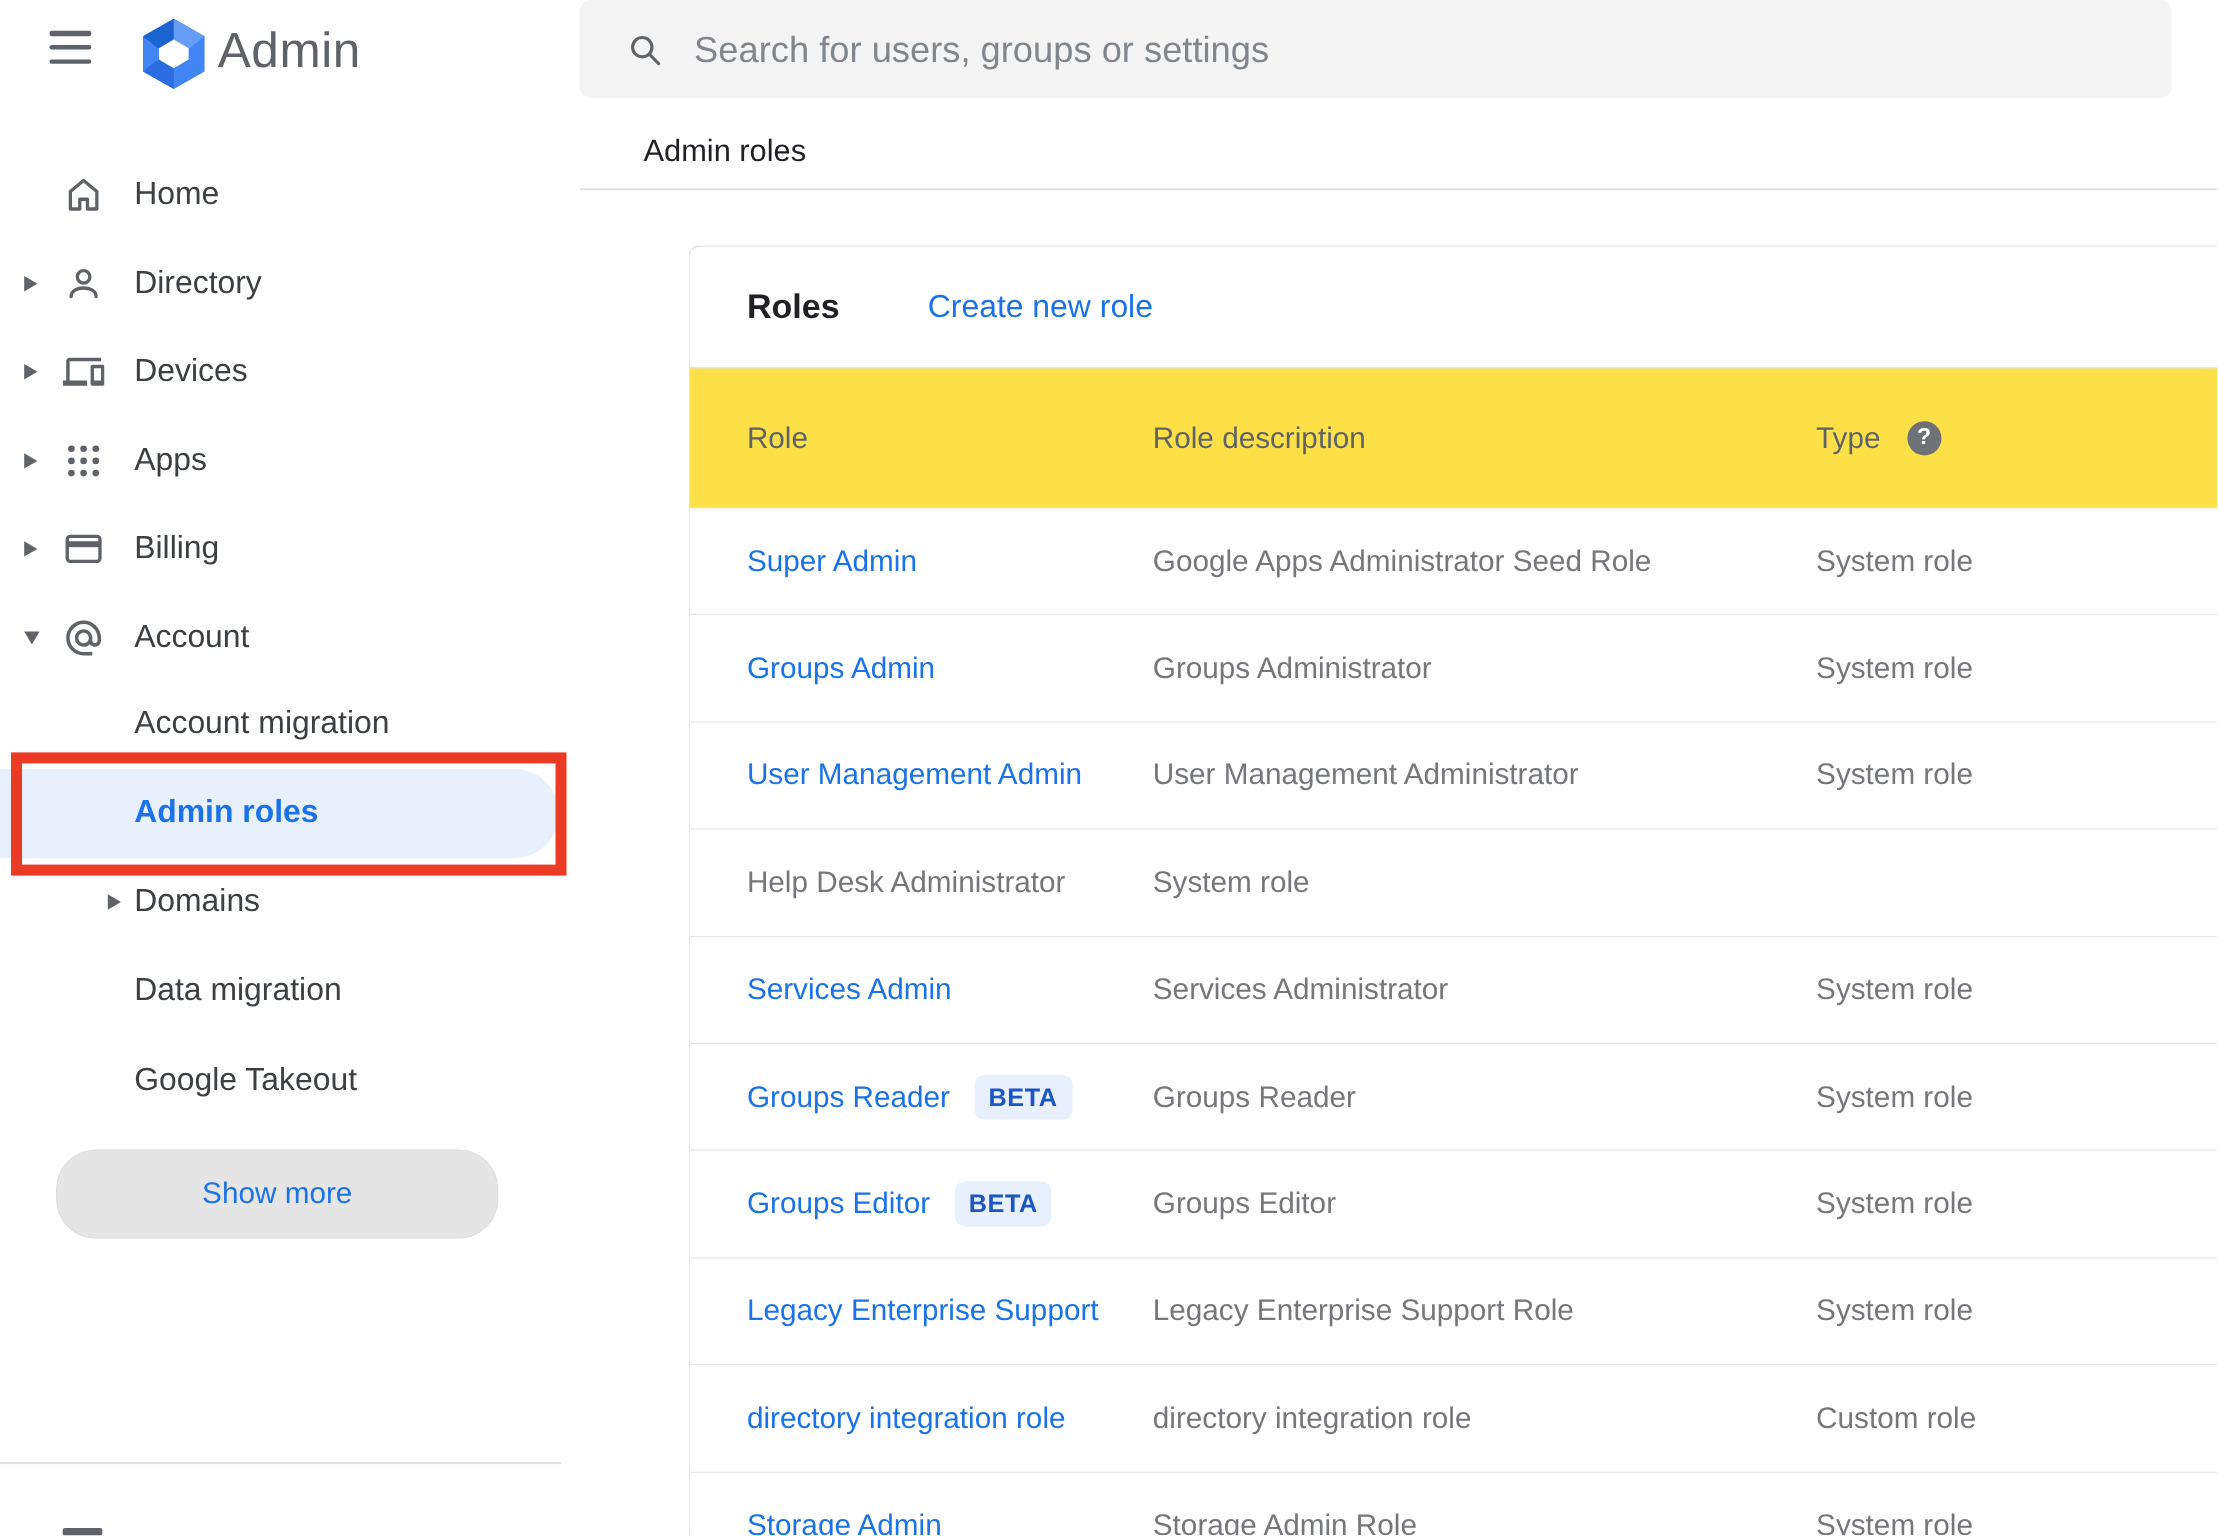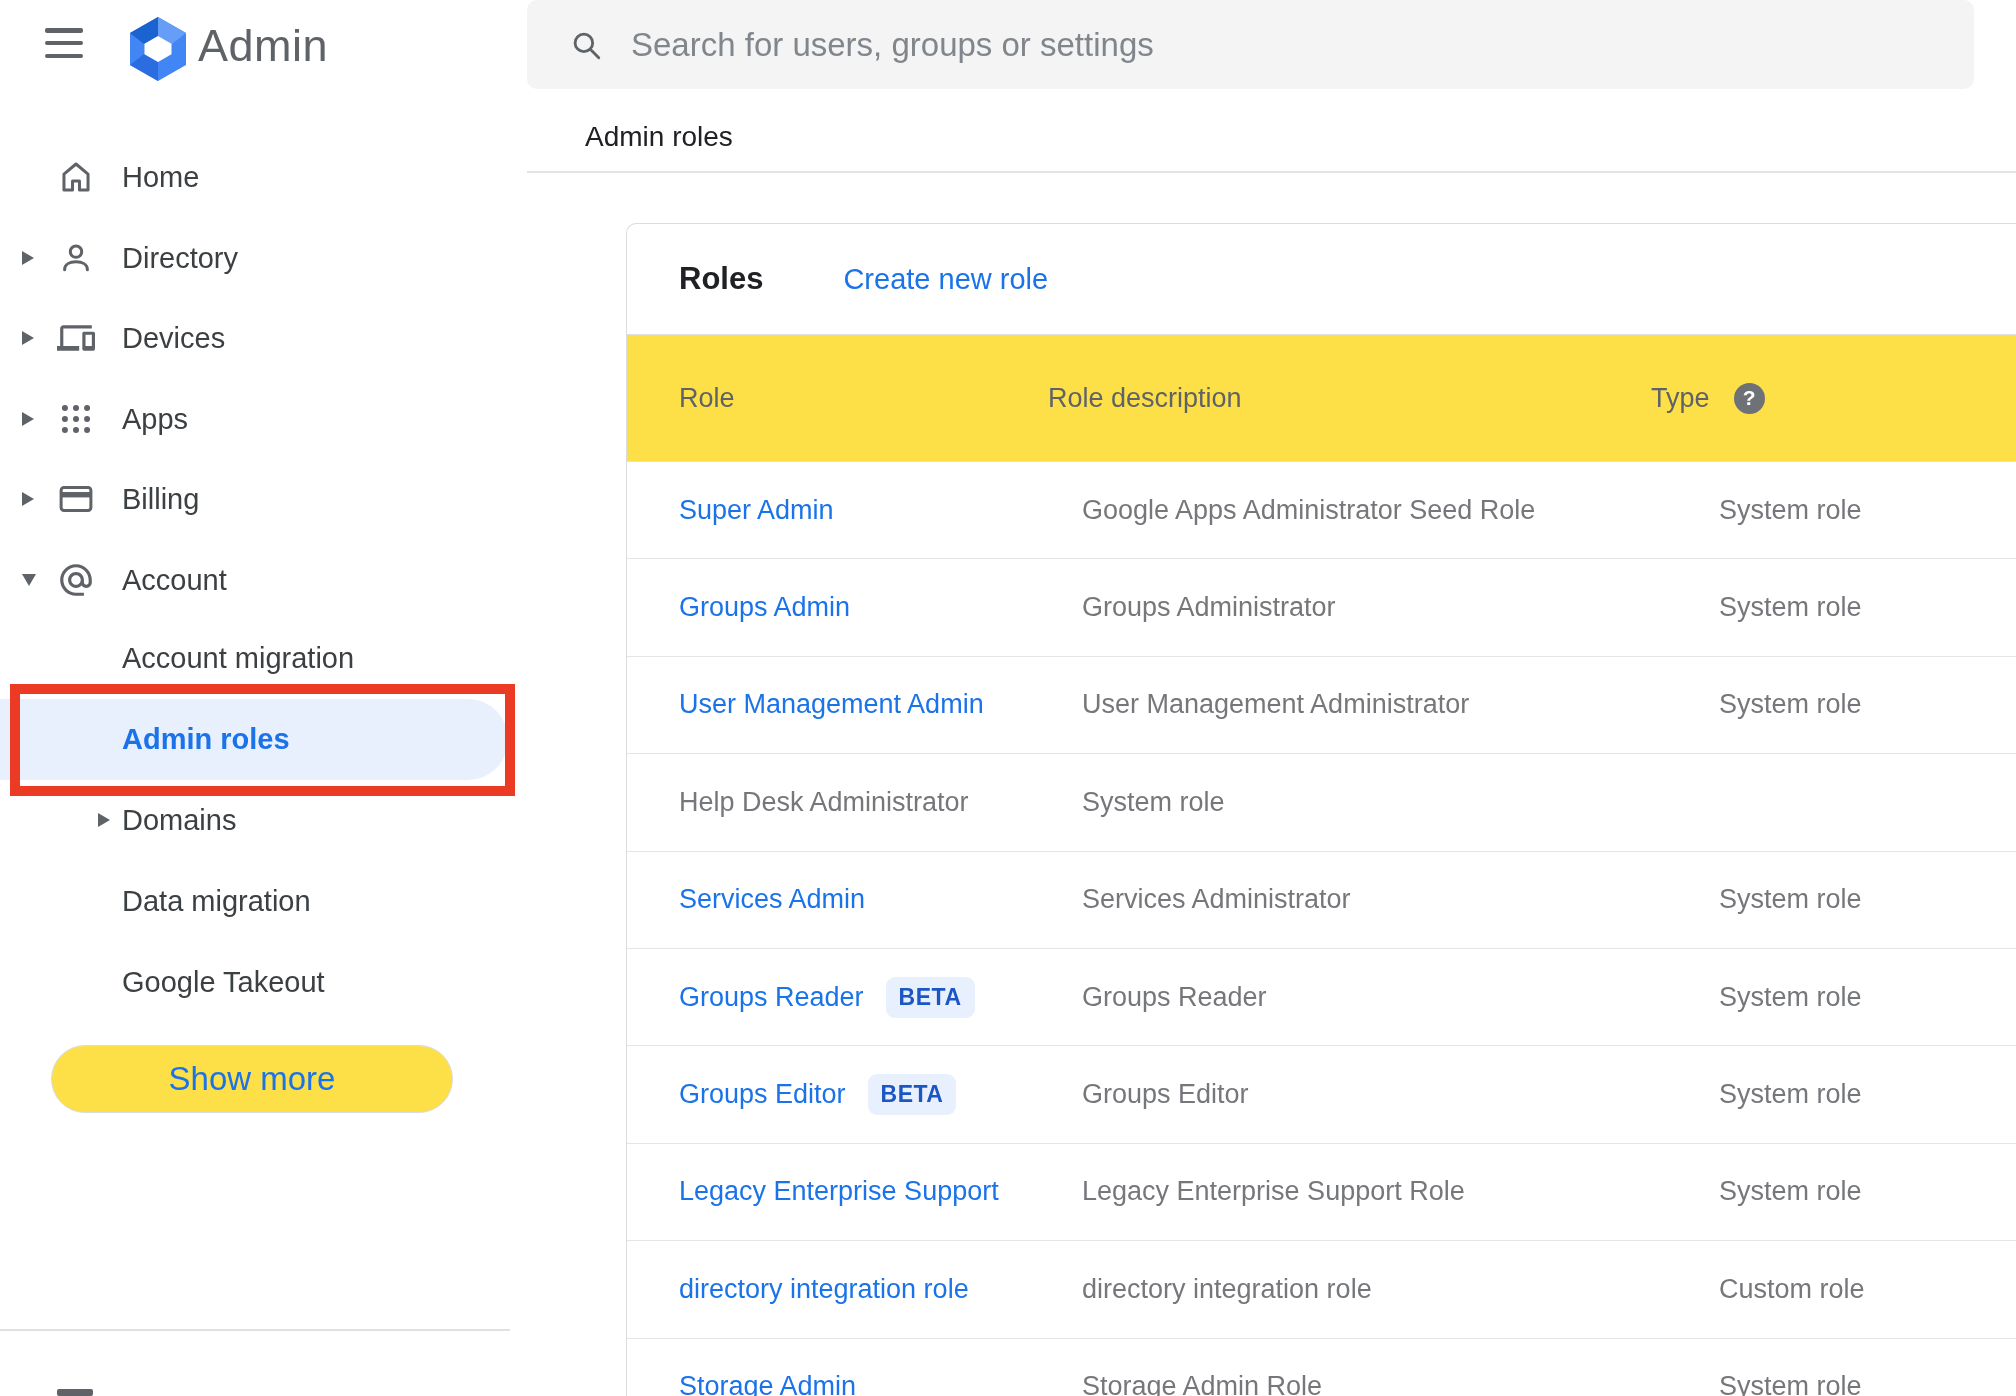--- a/index.html
+++ b/index.html
@@ -24,23 +24,23 @@
   .arrow-down{position:absolute;top:50%;transform:translateY(-50%);width:0;height:0;
     border-top:12px solid #5f6368;border-left:7px solid transparent;border-right:7px solid transparent;}
   .nav-item .arr{left:22px;}
   .sub-item .arr{left:98px;}
   .nav-icon{position:absolute;left:57px;top:50%;transform:translateY(-50%);width:38px;height:38px;}
   .nav-icon svg{width:38px;height:38px;display:block;}
   .nav-label,.sub-label{position:absolute;left:122px;top:50%;transform:translateY(-50%);
     font-size:29px;color:#3c4043;white-space:nowrap;}
   .sub-item.selected{background:#e8f0fe;width:508px;border-radius:0 40px 40px 0;}
   .sub-item.selected .sub-label{color:#1a73e8;font-weight:700;}
-  .show-more{position:absolute;left:51px;top:1045px;width:402px;height:68px;background:#fde047;
+  .show-more{position:absolute;left:51px;top:1045px;width:402px;height:81px;background:#e5e5e5;
     border:1.5px solid #dadce0;border-radius:36px;display:flex;align-items:center;justify-content:center;
-    font-size:33px;color:#1a73e8;cursor:pointer;box-sizing:border-box;}
+    font-size:27px;color:#1a73e8;cursor:pointer;box-sizing:border-box;}
   .side-divider{position:absolute;left:0;top:1329px;width:510px;height:1.5px;background:#e0e0e0;}
   .partial-icon{position:absolute;left:57px;top:1389px;width:36px;height:7px;background:#5f6368;border-radius:2px;}
   .red-box{position:absolute;left:10px;top:684px;width:505px;height:112px;
     border:10px solid #ec3b24;box-sizing:border-box;z-index:6;pointer-events:none;}
   
   .search-bar{position:absolute;left:527px;top:0;width:1447px;height:89px;background:#f4f4f4;
     border-radius:10px;display:flex;align-items:center;z-index:1;}
   .search-icon{margin-left:42px;width:34px;height:34px;flex:0 0 auto;}
   .search-icon svg{width:34px;height:34px;display:block;}
   .search-input{border:none;outline:none;background:transparent;margin-left:26px;width:1280px;
@@ -55,21 +55,21 @@
   .card-header{height:110px;display:flex;align-items:center;padding-left:52px;text-align:right;}
   .card-title{font-size:31px;font-weight:700;color:#202124;}
   .create-link{margin-left:80px;font-size:29px;color:#1a73e8;cursor:pointer;text-decoration:none;}
   .thead{height:128px;background:#fde047;border-top:1.5px solid #e0e0e0;border-bottom:1.5px solid #e0e0e0;
     display:grid;grid-template-columns:369px 603px 1fr;align-items:center;padding-left:52px;
     box-sizing:border-box;font-size:27px;color:#5f6368;}
   .th-type{display:flex;align-items:flex-end;gap:24px;}
   .help-icon{width:31px;height:31px;border-radius:50%;background:#6e7175;color:#fff;
     display:flex;align-items:center;justify-content:center;font-size:21px;font-weight:700;cursor:pointer;}
   .trow{height:97.4px;display:grid;grid-template-columns:369px 603px 1fr;align-items:center;
-    padding-left:52px;box-sizing:border-box;border-bottom:1.5px solid #e5e5e5;font-size:27px;gap:34px;}
+    padding-left:52px;box-sizing:border-box;border-bottom:1.5px solid #e5e5e5;font-size:27px;}
   .cell-role{display:flex;align-items:center;}
   .role-link{color:#1a73e8;cursor:pointer;text-decoration:none;white-space:nowrap;}
   .beta-badge{margin-left:22px;background:#e8f0fe;color:#1b56c4;font-size:23px;font-weight:700;
     padding:7px 13px;border-radius:9px;letter-spacing:.5px;}
   .cell-desc,.cell-type{color:#76777b;white-space:nowrap;}
 </style>
 </head>
 <body>
 
 <aside class="sidebar">

